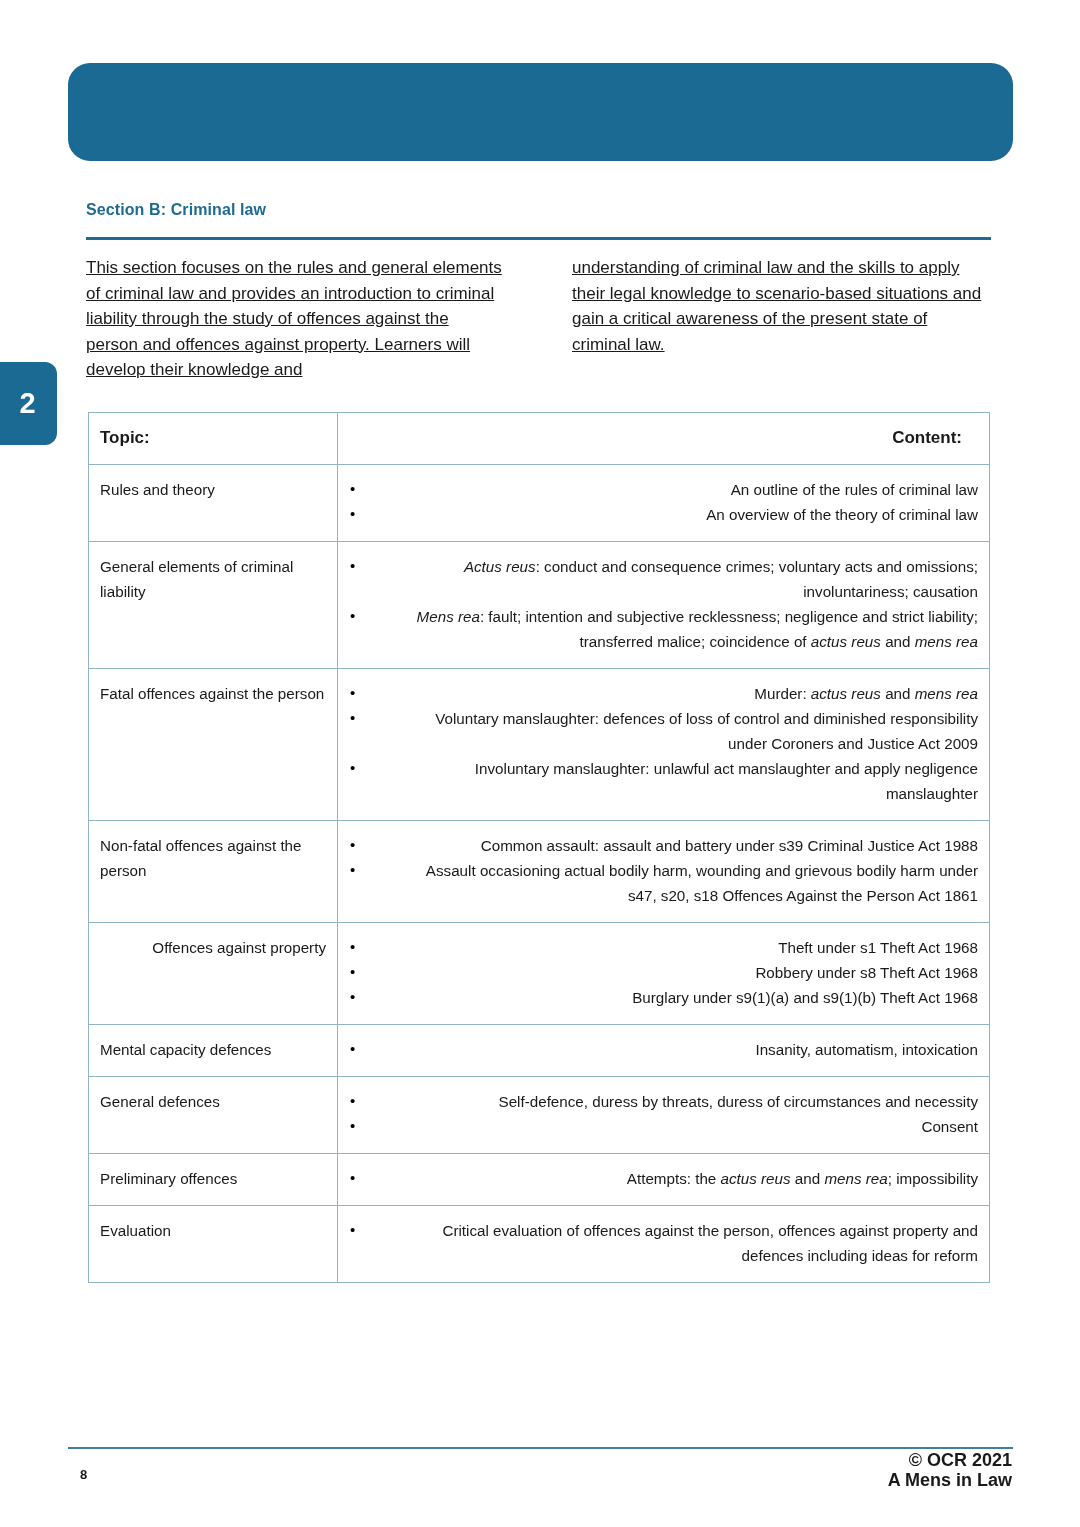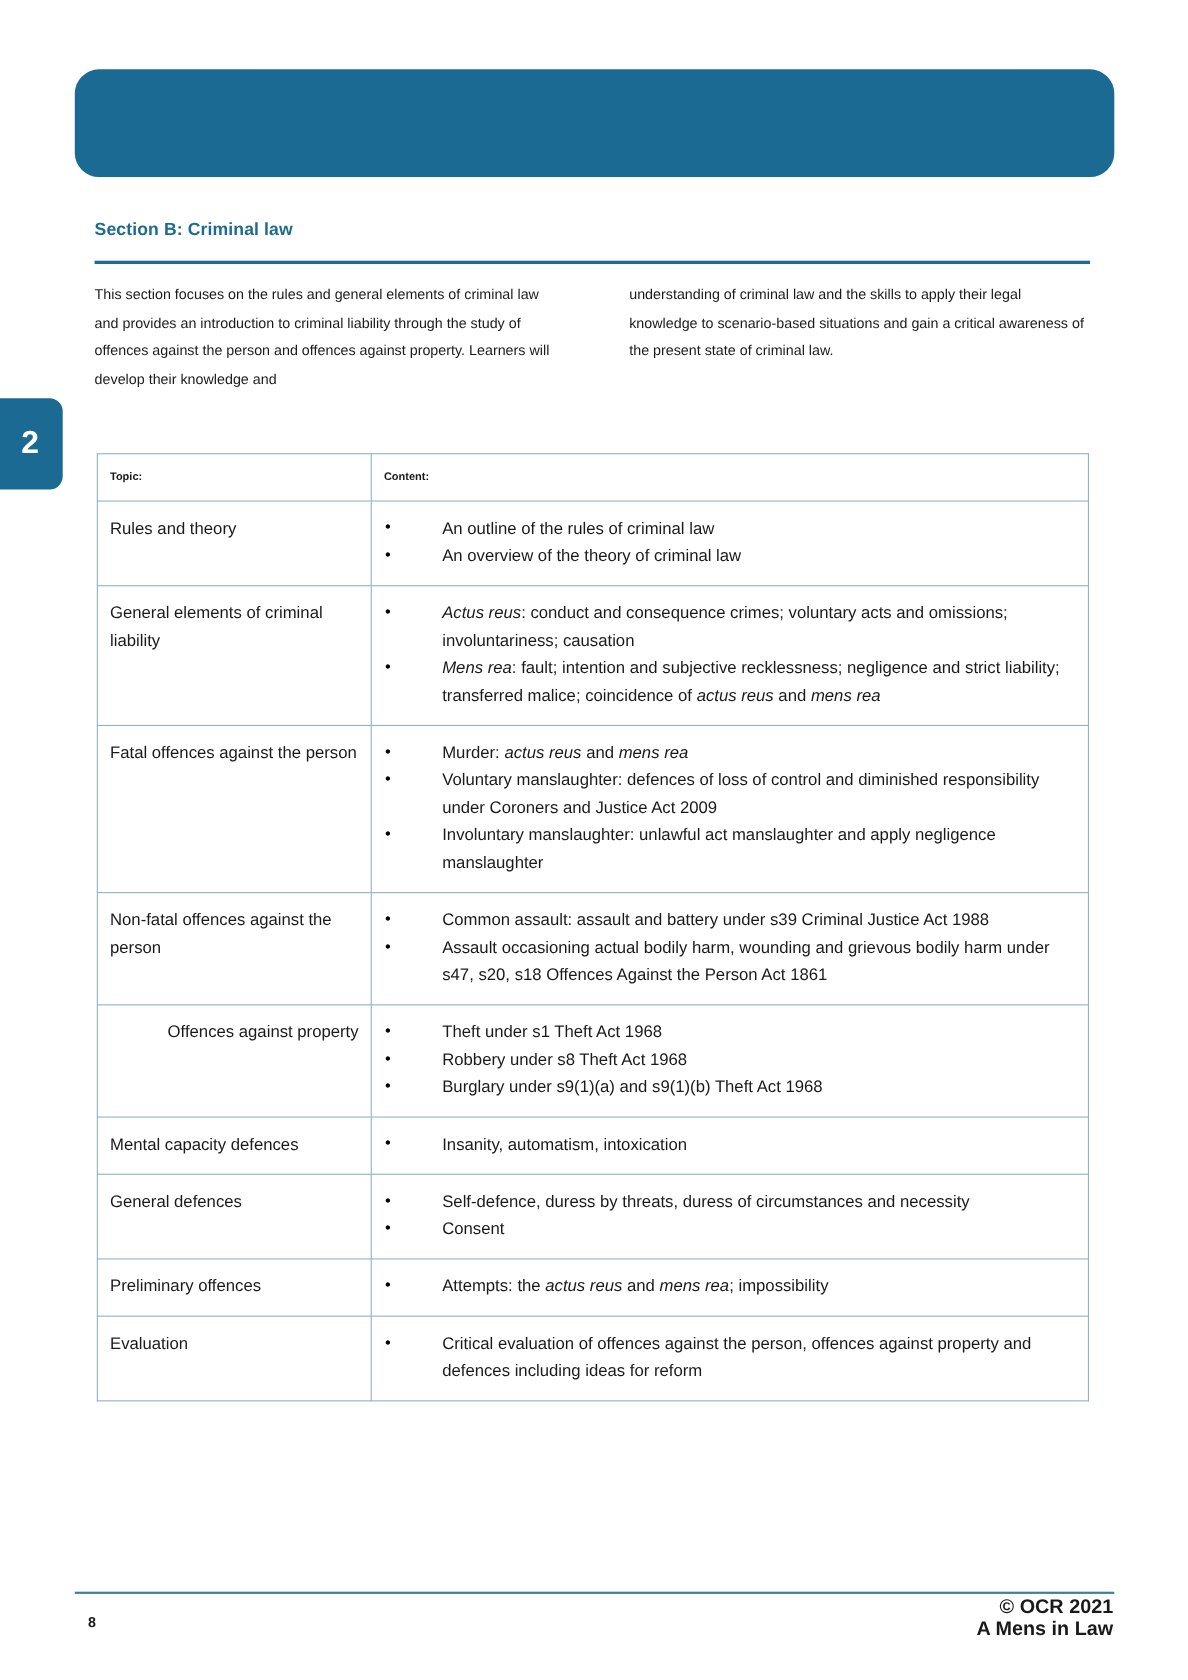--- a/index.html
+++ b/index.html
@@ -66,54 +66,56 @@
   }
 
   
   #intro {
     position: absolute;
     left: 86px;
     top: 255px;
     width: 905px;
     display: flex;
     gap: 68px;
-    font-size: 13px;
+    font-size: 17px;
     line-height: 25.5px;
     color: #1a1a1a;
+    text-decoration: underline;
   }
   #intro .col { width: 418px; }
 
   
   #syllabus-table {
     position: absolute;
     left: 88px;
     top: 412px;
     width: 902px;
     border-collapse: collapse;
     font-size: 15.2px;
     color: #1a1a1a;
   }
   #syllabus-table td, #syllabus-table th {
     border: 1px solid #8FB3C7;
     vertical-align: top;
     text-align: left;
   }
   #syllabus-table thead th {
     font-weight: bold;
-    font-size: 10px;
+    font-size: 17px;
     padding: 15px 27px 16px 11px;
   }
   #syllabus-table tbody td.topic-cell {
     width: 249px;
     padding: 12px 11px 14px 11px;
     line-height: 25px;
   }
   #syllabus-table tbody td.content-cell {
     padding: 12px 11px 14px 0px;
     line-height: 25px;
+    text-align: right;
   }
   #syllabus-table thead th.th-topic { width: 249px; }
 
   ul.bullets {
     margin: 0;
     padding: 0;
     list-style: none;
   }
   ul.bullets li {
     position: relative;
@@ -173,21 +175,21 @@
 
 <div id="intro">
   <div class="col">This section focuses on the rules and general elements of criminal law and provides an introduction to criminal liability through the study of offences against the person and offences against property. Learners will develop their knowledge and</div>
   <div class="col">understanding of criminal law and the skills to apply their legal knowledge to scenario-based situations and gain a critical awareness of the present state of criminal law.</div>
 </div>
 
 <table id="syllabus-table">
   <thead>
     <tr>
       <th class="th-topic" style="border-color: rgb(143, 179, 199);">Topic:</th>
-      <th style="border-color: rgb(143, 179, 199);">Content:</th>
+      <th style="border-color: rgb(143, 179, 199); text-align: right;">Content:</th>
     </tr>
   </thead>
   <tbody id="table-body">
       <tr>
         <td class="topic-cell" style="border-color: rgb(143, 179, 199);">Rules and theory</td>
         <td class="content-cell" style="border-color: rgb(143, 179, 199);">
           <ul class="bullets">
             <li>An outline of the rules of criminal law</li>
             <li>An overview of the theory of criminal law</li>
           </ul>

